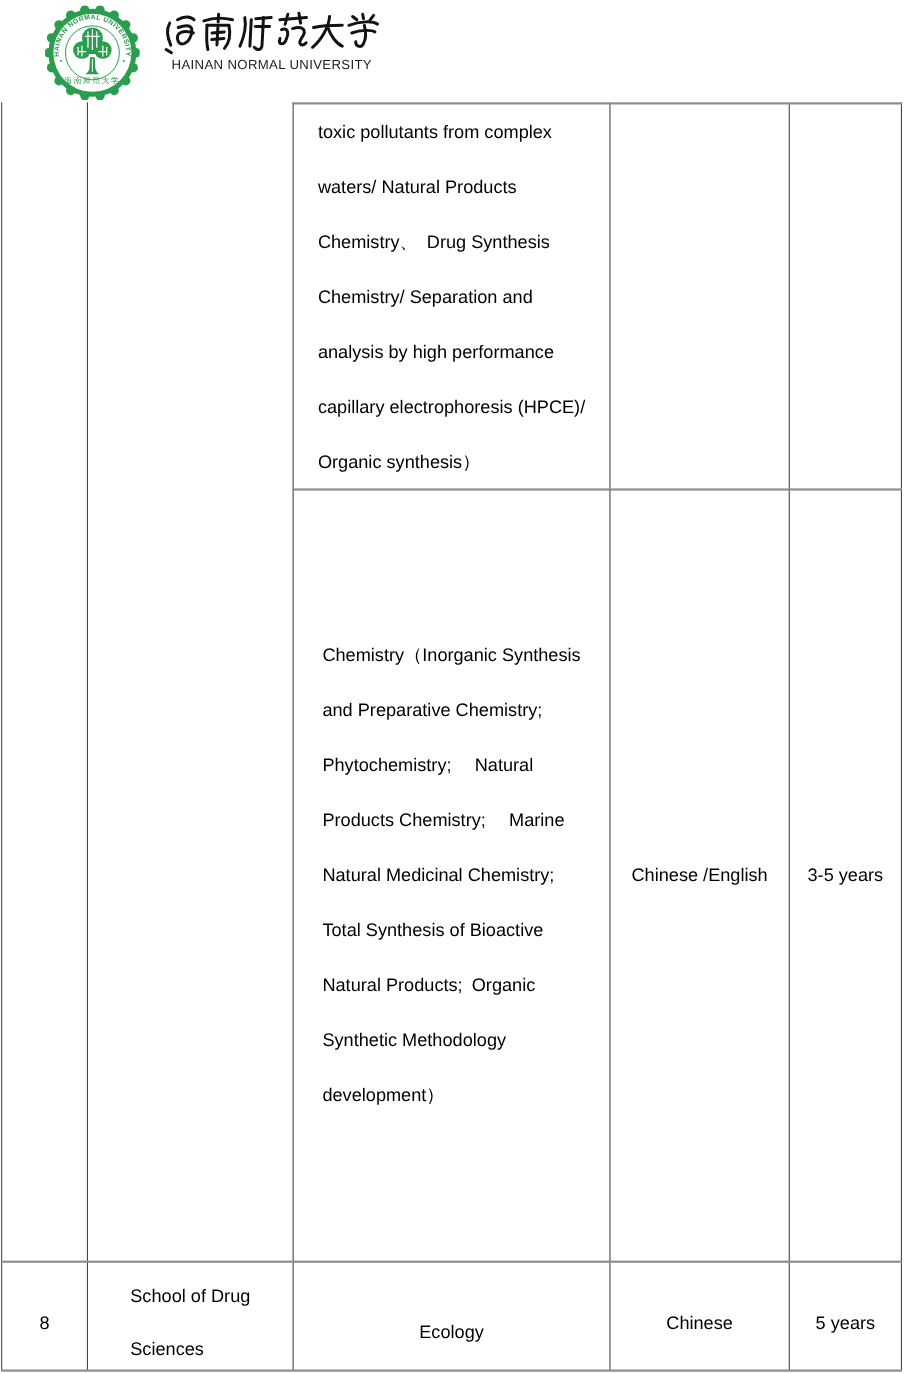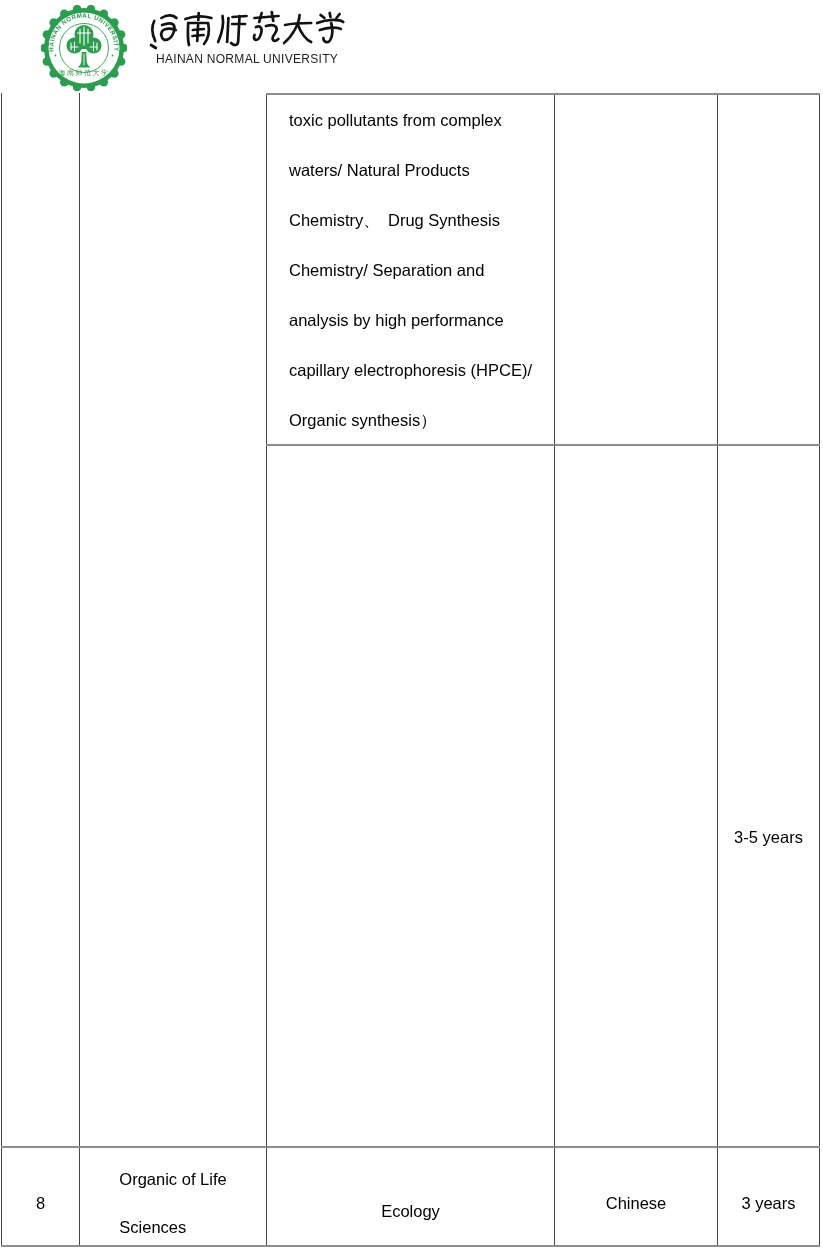--- a/index.html
+++ b/index.html
@@ -149,22 +149,32 @@
   <div class="hline" style="left:1px;  top:1245px;width:819px;"></div>
 
   <div class="cell" style="left:267px;top:95px;width:287px;height:349px;">toxic pollutants from complex
 waters/ Natural Products
 Chemistry、 Drug Synthesis
 Chemistry/ Separation and
 analysis by high performance
 capillary electrophoresis (HPCE)/
 Organic synthesis）</div>
 
-  <div class="cell" style="left:718px;top:446px;width:101px;height:700px;margin-top:41px;">3-5 years</div>
+  <div class="cell" style="left:267px;top:446px;width:287px;height:700px;">Chemistry（Inorganic Synthesis
+and Preparative Chemistry;
+Phytochemistry;  Natural
+Products Chemistry;  Marine
+Natural Medicinal Chemistry;
+Total Synthesis of Bioactive
+Natural Products; Organic
+Synthetic Methodology
+development）</div>
+  <div class="cell" style="left:555px;top:446px;width:162px;height:700px;">Chinese /English</div>
+  <div class="cell" style="left:718px;top:446px;width:101px;height:700px;">3-5 years</div>
 
   <div class="cell rowC" style="left:2px;top:1148px;width:77px;height:97px;">8</div>
-  <div class="cell rowC" style="left:80px;top:1148px;width:186px;height:97px;">Organic of Life
+  <div class="cell rowC" style="left:80px;top:1148px;width:186px;height:97px;">School of Drug
 Sciences</div>
   <div class="cell rowC" style="left:267px;top:1148px;width:287px;height:114px;">Ecology</div>
   <div class="cell rowC" style="left:555px;top:1148px;width:162px;height:97px;">Chinese</div>
-  <div class="cell rowC" style="left:718px;top:1148px;width:101px;height:97px;">3 years</div>
+  <div class="cell rowC" style="left:718px;top:1148px;width:101px;height:97px;">5 years</div>
 
 </div>
 
 </body></html>

